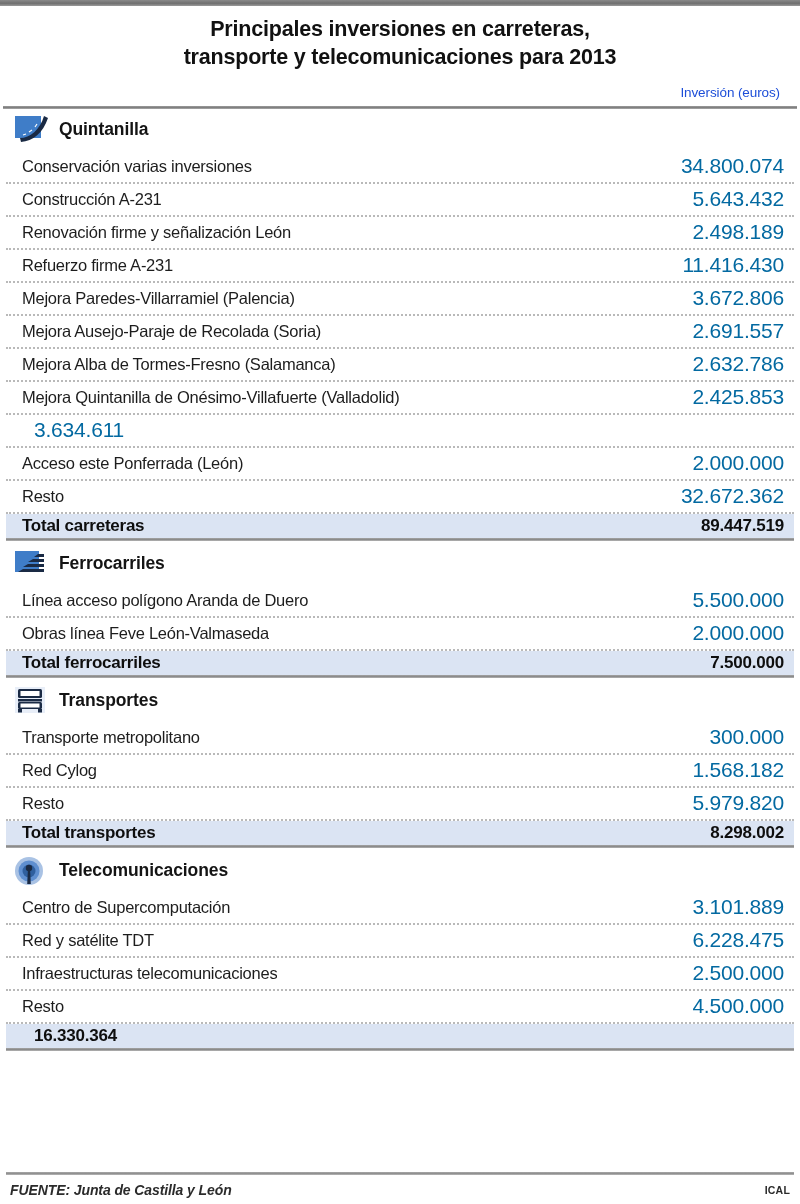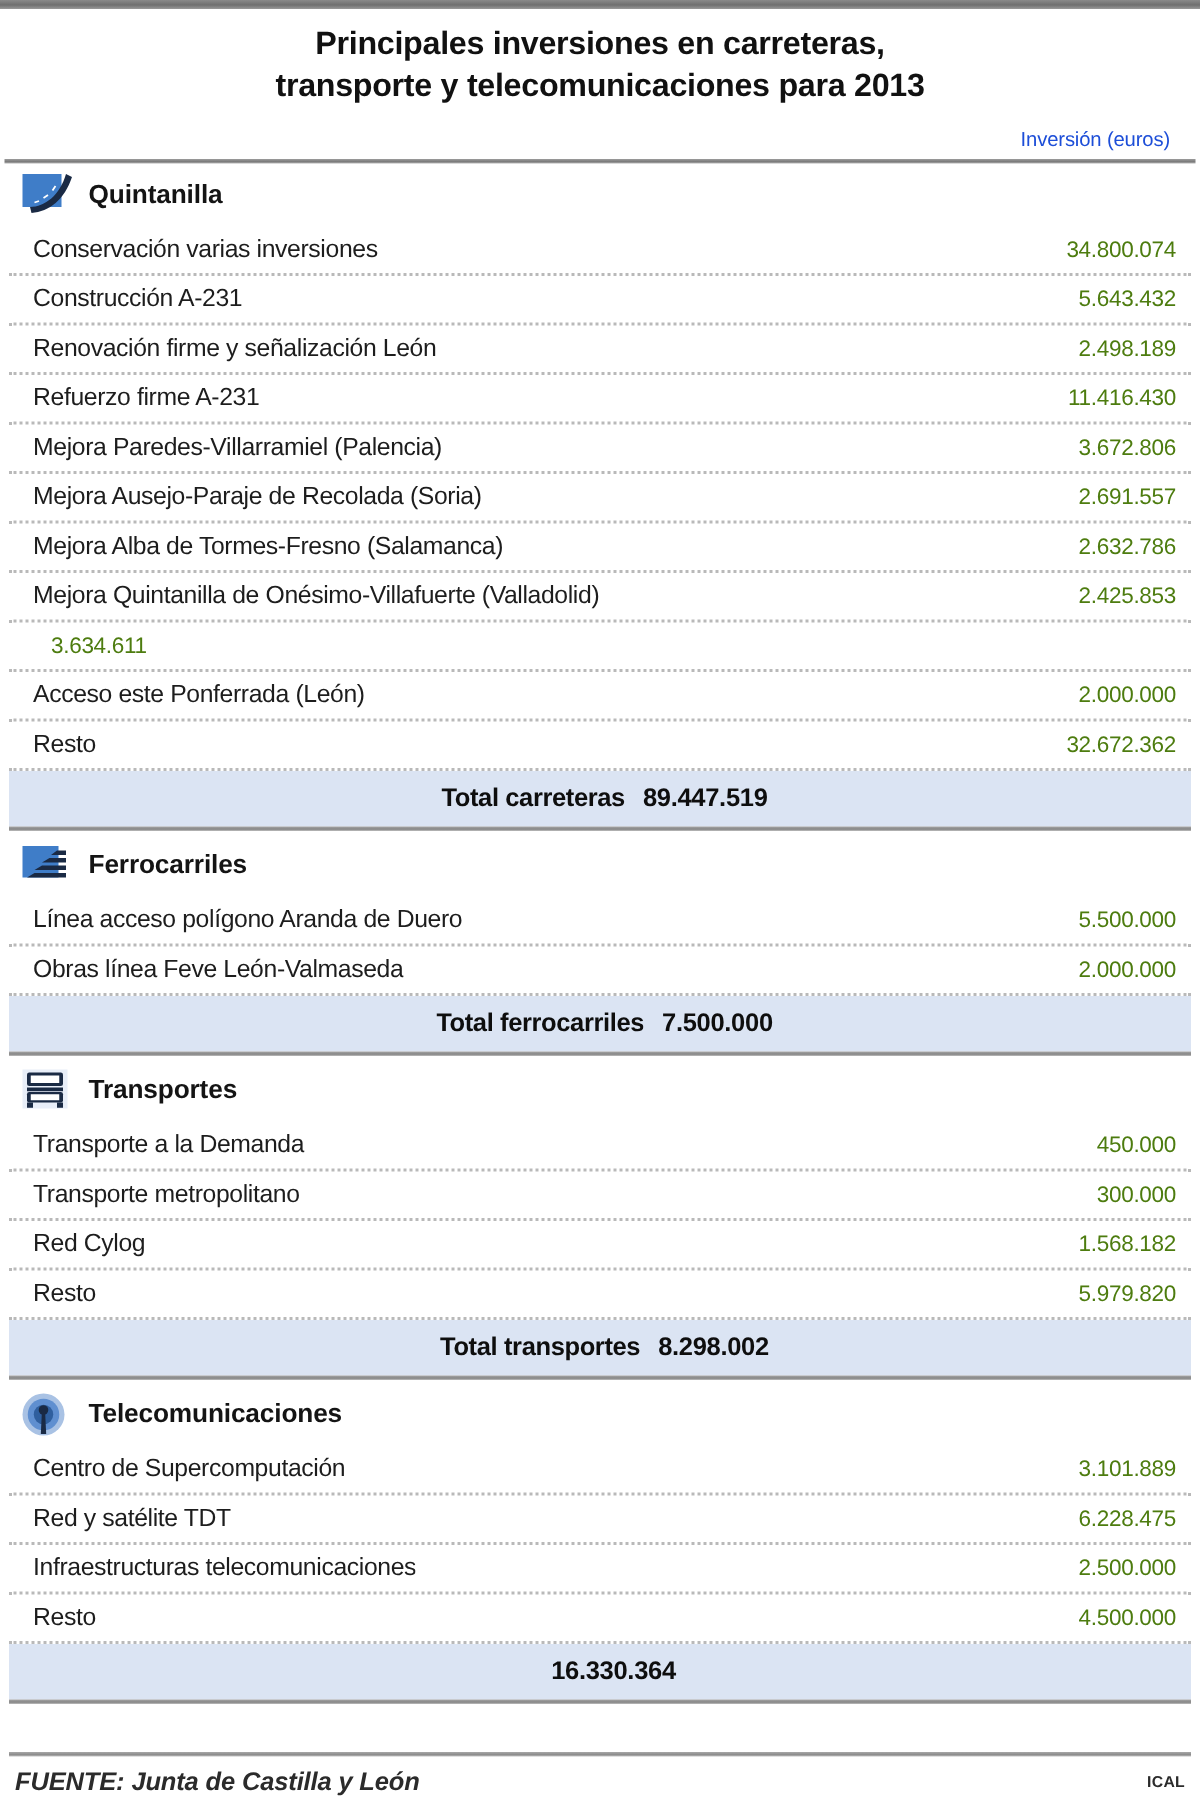--- a/index.html
+++ b/index.html
@@ -112,33 +112,32 @@
     border-bottom: 2px dotted #b9b9b9;
   }
   .row .label {
     font-size: 16.5px;
     color: #1d1d1d;
     letter-spacing: -0.25px;
     white-space: nowrap;
     overflow: hidden;
   }
   .row .value {
-    font-size: 15px;
-    color: #4d7c0f;
+    font-size: 21px;
+    color: #0369a1;
     letter-spacing: -0.2px;
     text-align: right;
     white-space: nowrap;
     padding-left: 12px;
   }
 
   .row.total {
     background: #dbe4f3;
     border-bottom: none;
-    height: 37px;
-    justify-content: center;
+    height: 24px;
   }
   .row.total .label,
   .row.total .value {
     font-weight: bold;
     font-size: 17px;
     color: #0e0e0e;
   }
 
   .section-divider {
     height: 3px;
@@ -155,21 +154,21 @@
   }
   .footer {
     flex: none;
     display: flex;
     align-items: center;
     justify-content: space-between;
     padding: 7px 10px 6px 10px;
     box-sizing: border-box;
   }
   .footer .source {
-    font-size: 17px;
+    font-size: 14px;
     font-weight: bold;
     font-style: italic;
     color: #2b2b2b;
     letter-spacing: -0.1px;
   }
   .footer .agency {
     font-size: 10.5px;
     font-weight: bold;
     color: #2b2b2b;
     letter-spacing: 0.2px;
@@ -285,24 +284,20 @@
             <rect x="6.5" y="6" width="19" height="5" fill="#ffffff"></rect>
             <rect x="4" y="14" width="24" height="2.5" fill="#1a2a44"></rect>
             <rect x="4" y="17" width="24" height="7" rx="1.5" fill="#1a2a44"></rect>
             <rect x="6.5" y="18.5" width="19" height="4" fill="#ffffff"></rect>
             <rect x="4" y="24" width="4" height="3.5" fill="#1a2a44"></rect>
             <rect x="24" y="24" width="4" height="3.5" fill="#1a2a44"></rect>
           </svg>
           <span class="section-title">Transportes</span>
         </div>
         <div class="row">
-          <span class="label">Transporte a la Demanda</span>
-          <span class="value">450.000</span>
-        </div>
-        <div class="row">
           <span class="label">Transporte metropolitano</span>
           <span class="value">300.000</span>
         </div>
         <div class="row">
           <span class="label">Red Cylog</span>
           <span class="value">1.568.182</span>
         </div>
         <div class="row">
           <span class="label">Resto</span>
           <span class="value">5.979.820</span>

